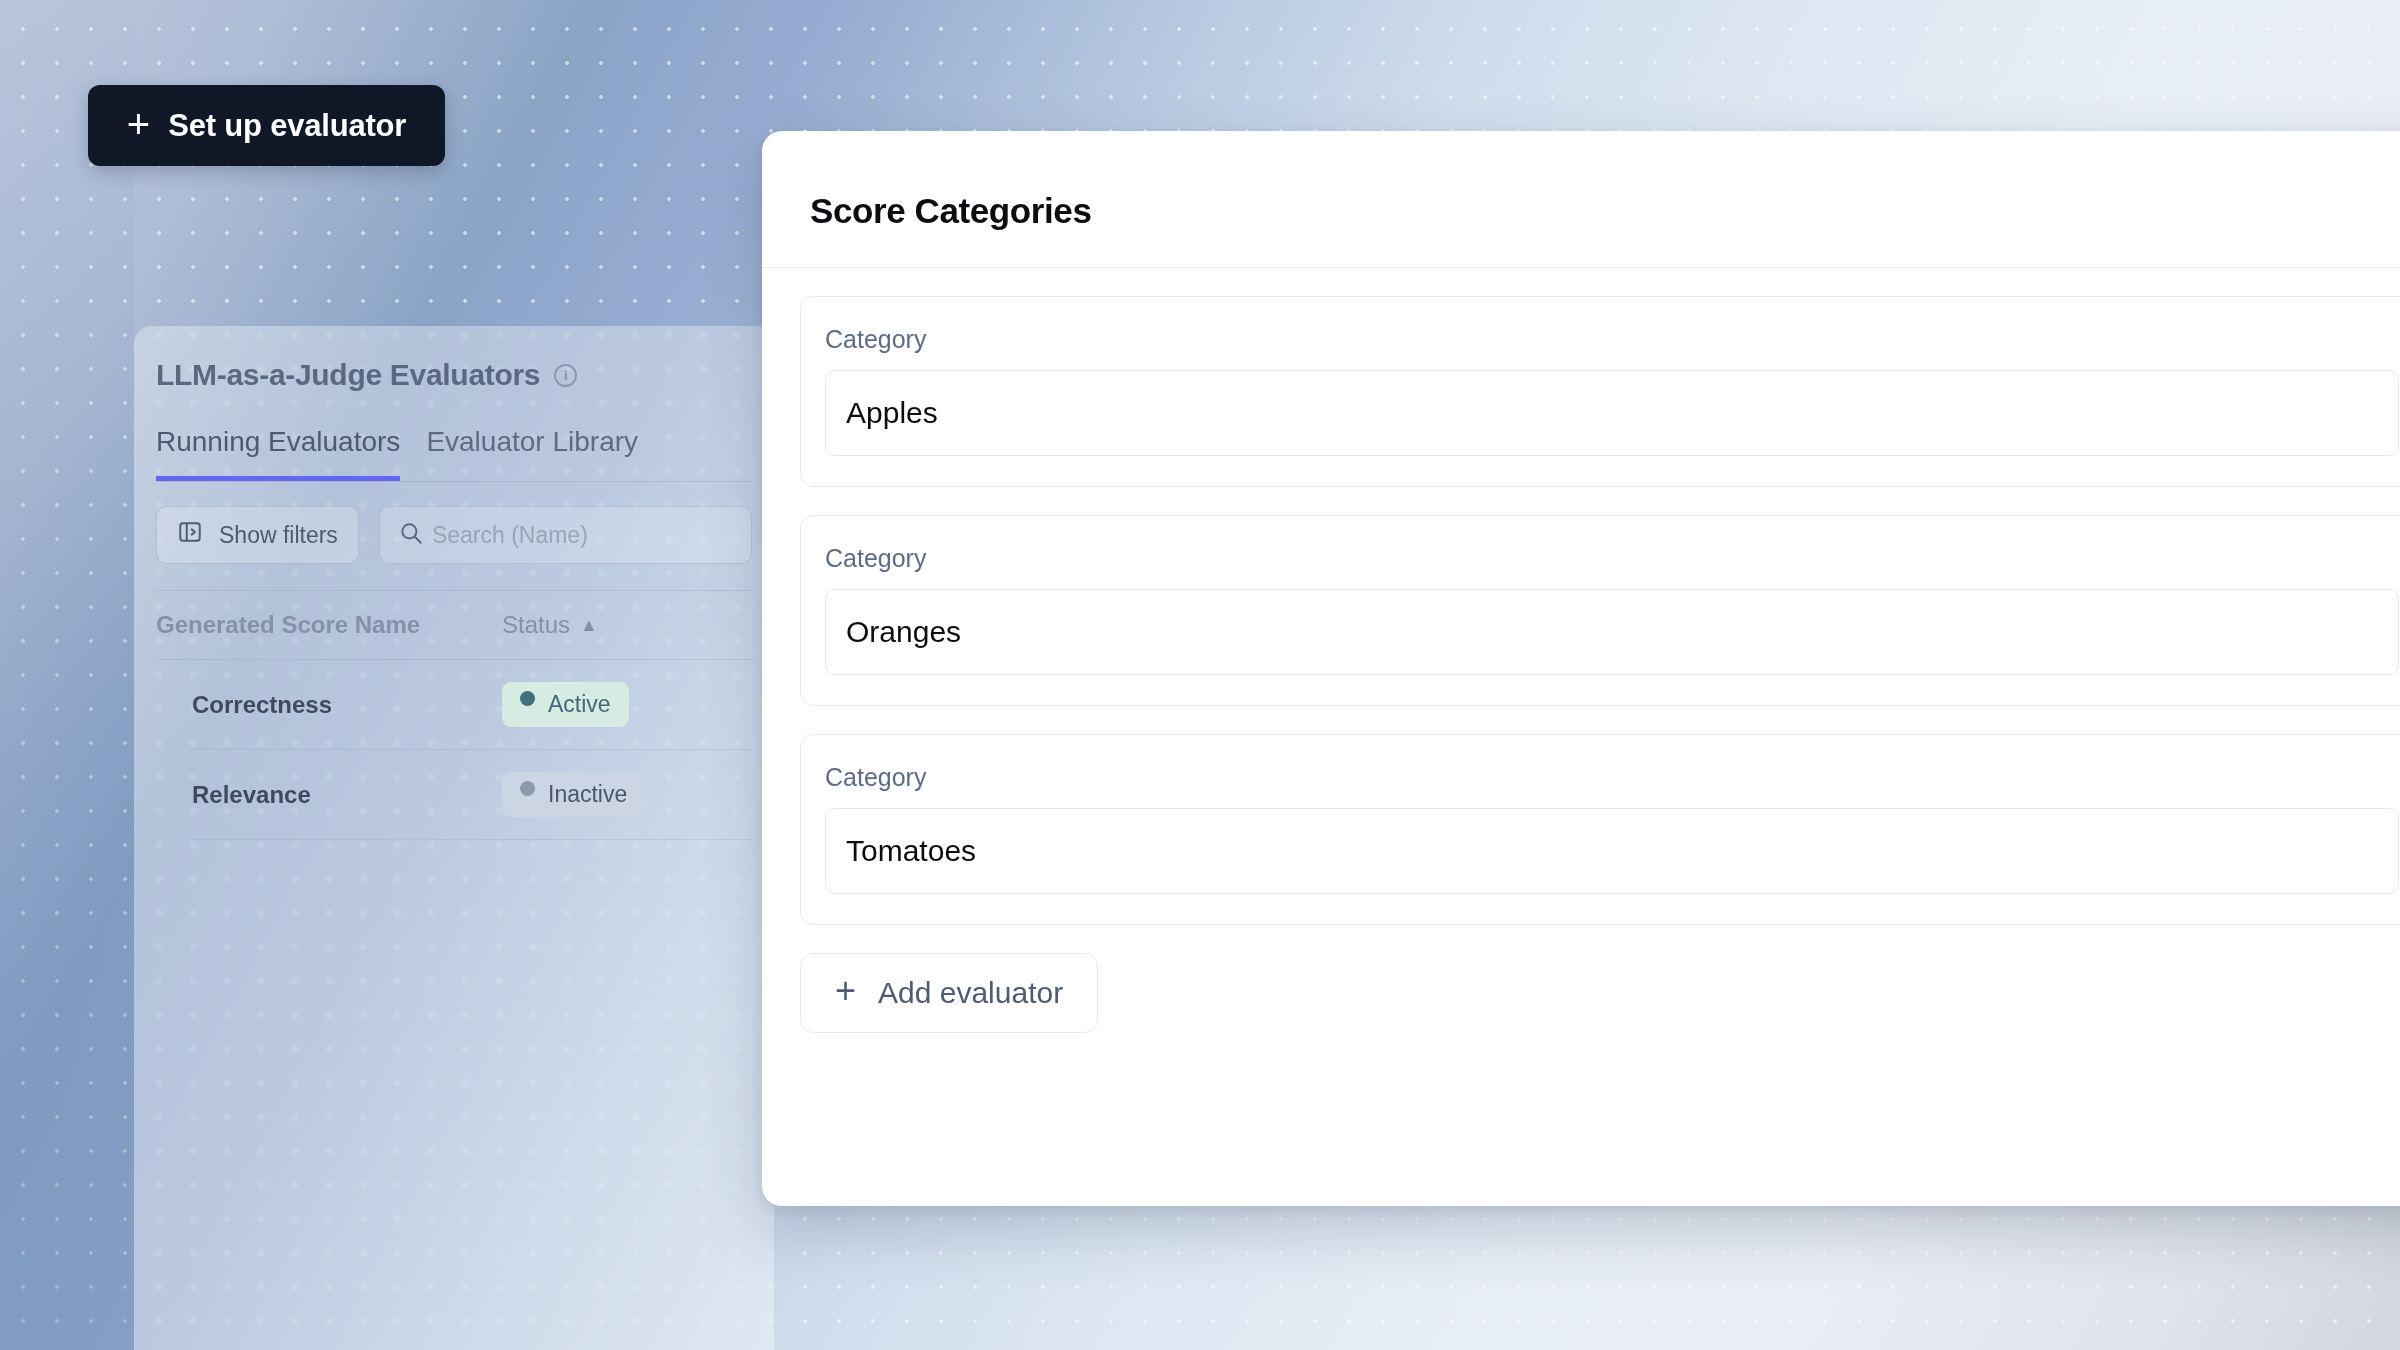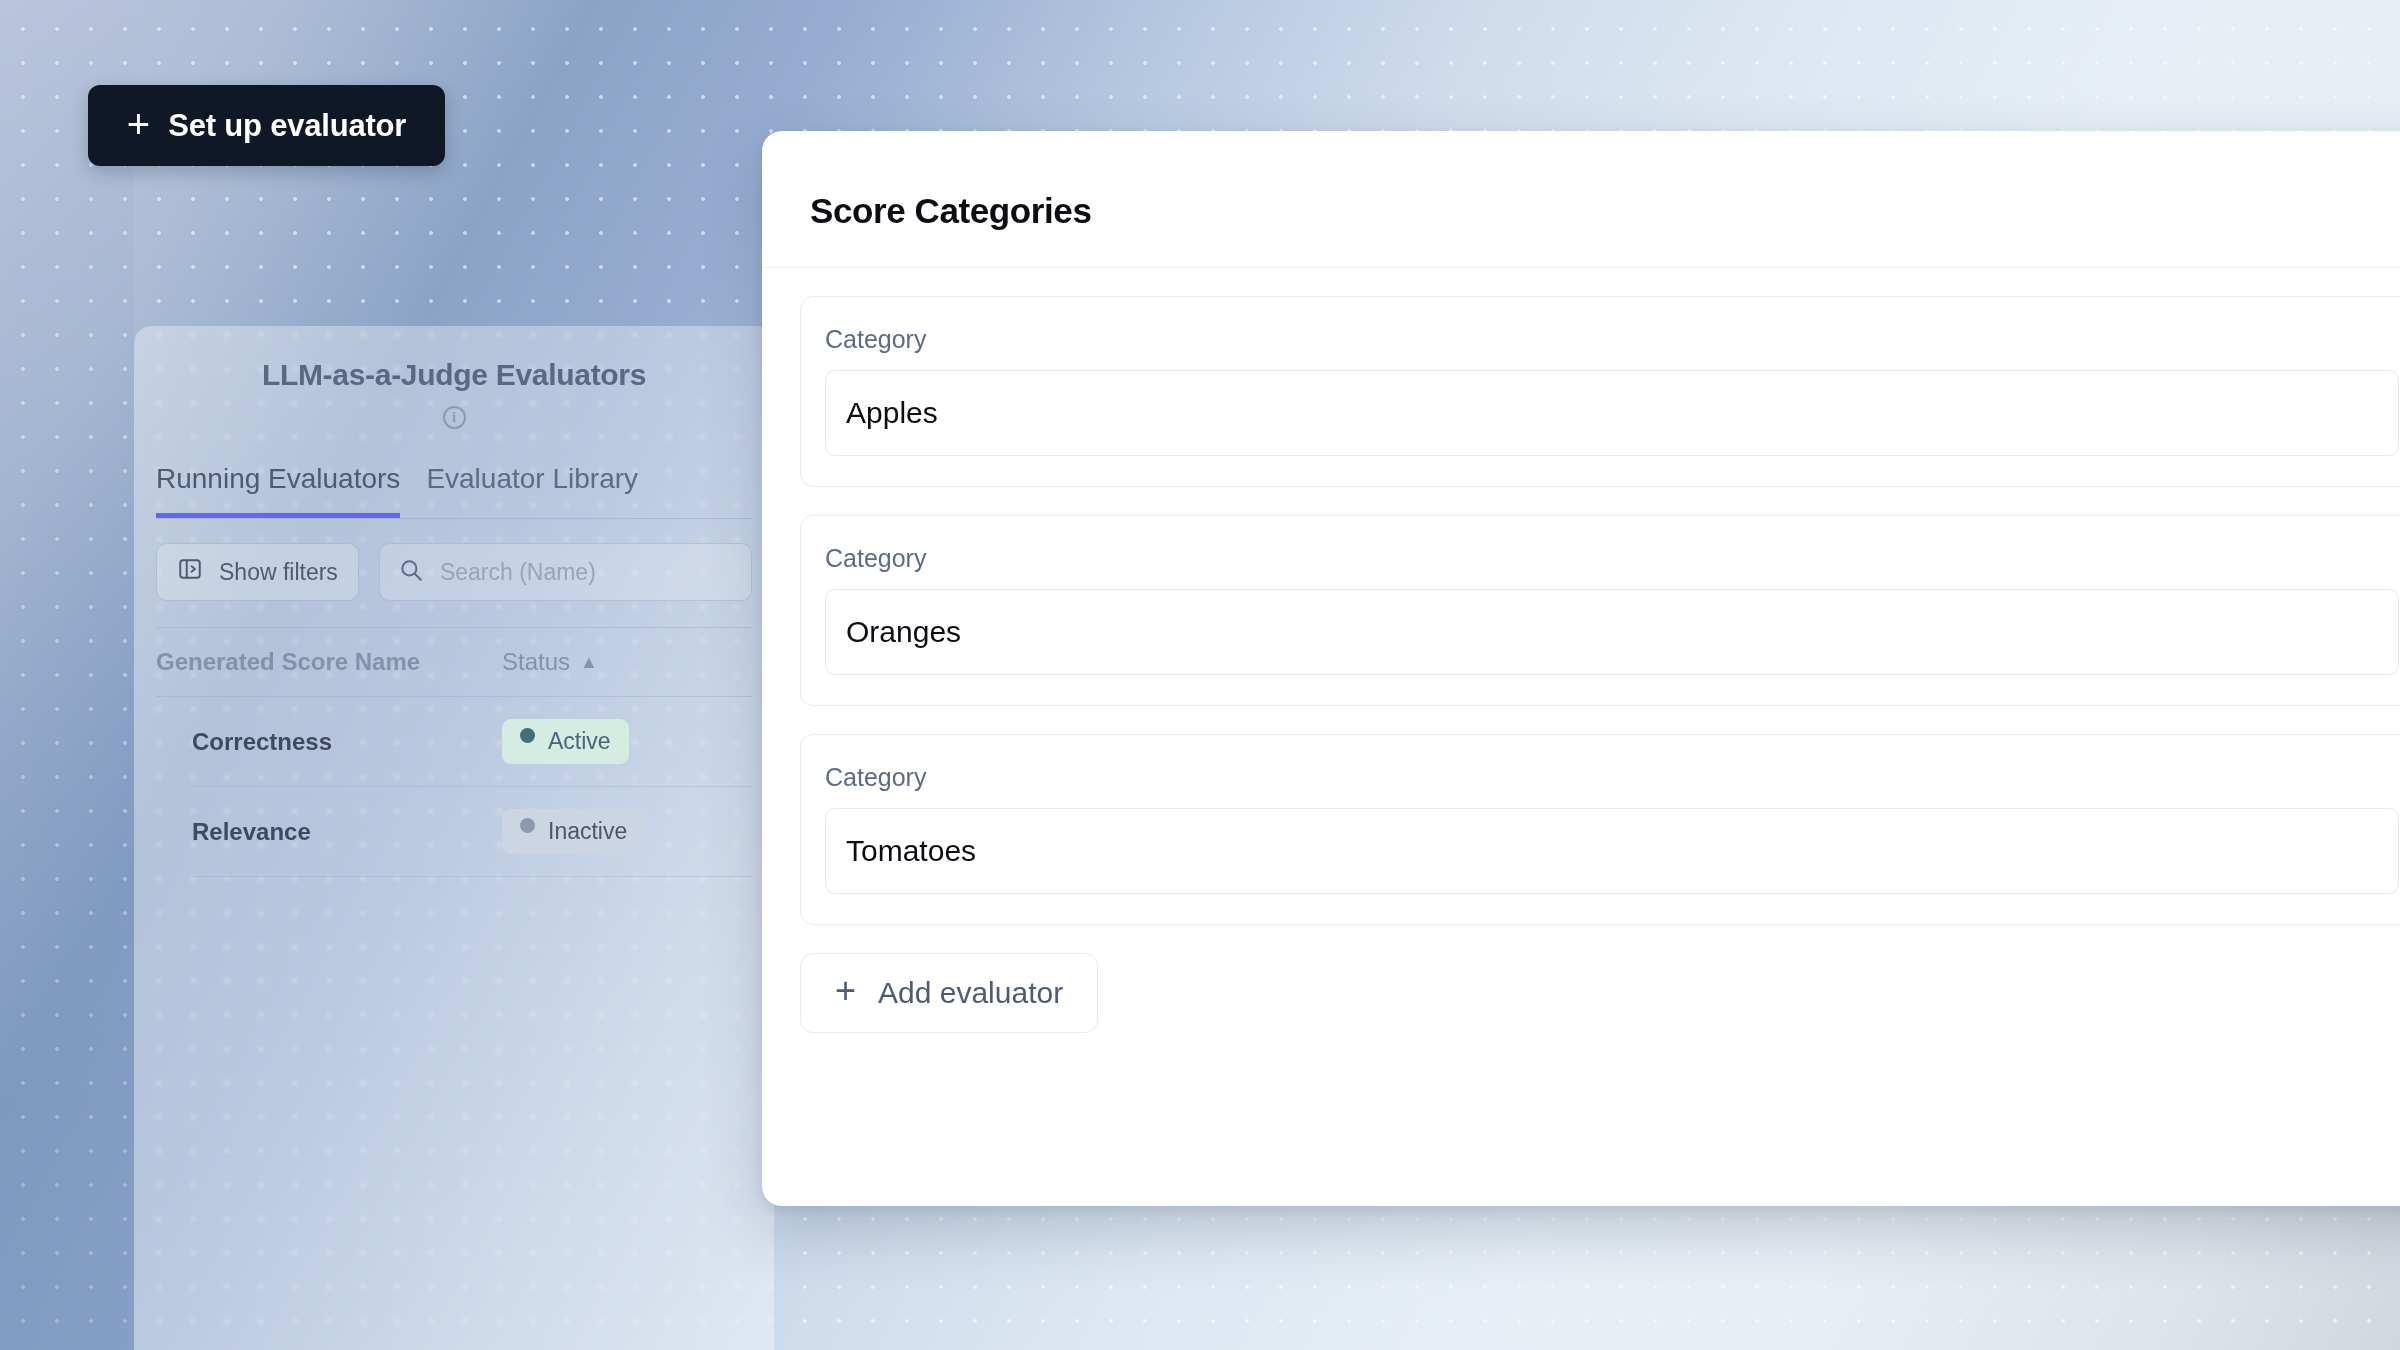--- a/index.html
+++ b/index.html
@@ -101,21 +101,20 @@
     backdrop-filter: blur(2px);
   }
   #evaluators-panel .panel-inner {
     padding: 0 22px;
   }
   #panel-title-row {
     display: flex;
     align-items: center;
     gap: 14px;
     padding-top: 32px;
-    flex-direction: column;
   }
   #panel-title {
     font-size: 30px;
     font-weight: 700;
     color: #5b6881;
     letter-spacing: -0.3px;
     white-space: nowrap;
   }
   #panel-info-icon {
     width: 23px; height: 23px;
@@ -174,21 +173,21 @@
     cursor: pointer;
     font-family: inherit;
     white-space: nowrap;
   }
   #search-box {
     flex: 1;
     height: 58px;
     padding: 0 18px;
     display: flex;
     align-items: center;
-    gap: 16px;
+    gap: 8px;
     background: rgba(255,255,255,0.18);
     border: 1.5px solid rgba(150,163,187,0.42);
     border-radius: 10px;
     cursor: text;
     overflow: hidden;
   }
   #search-input {
     border: none;
     outline: none;
     background: transparent;

